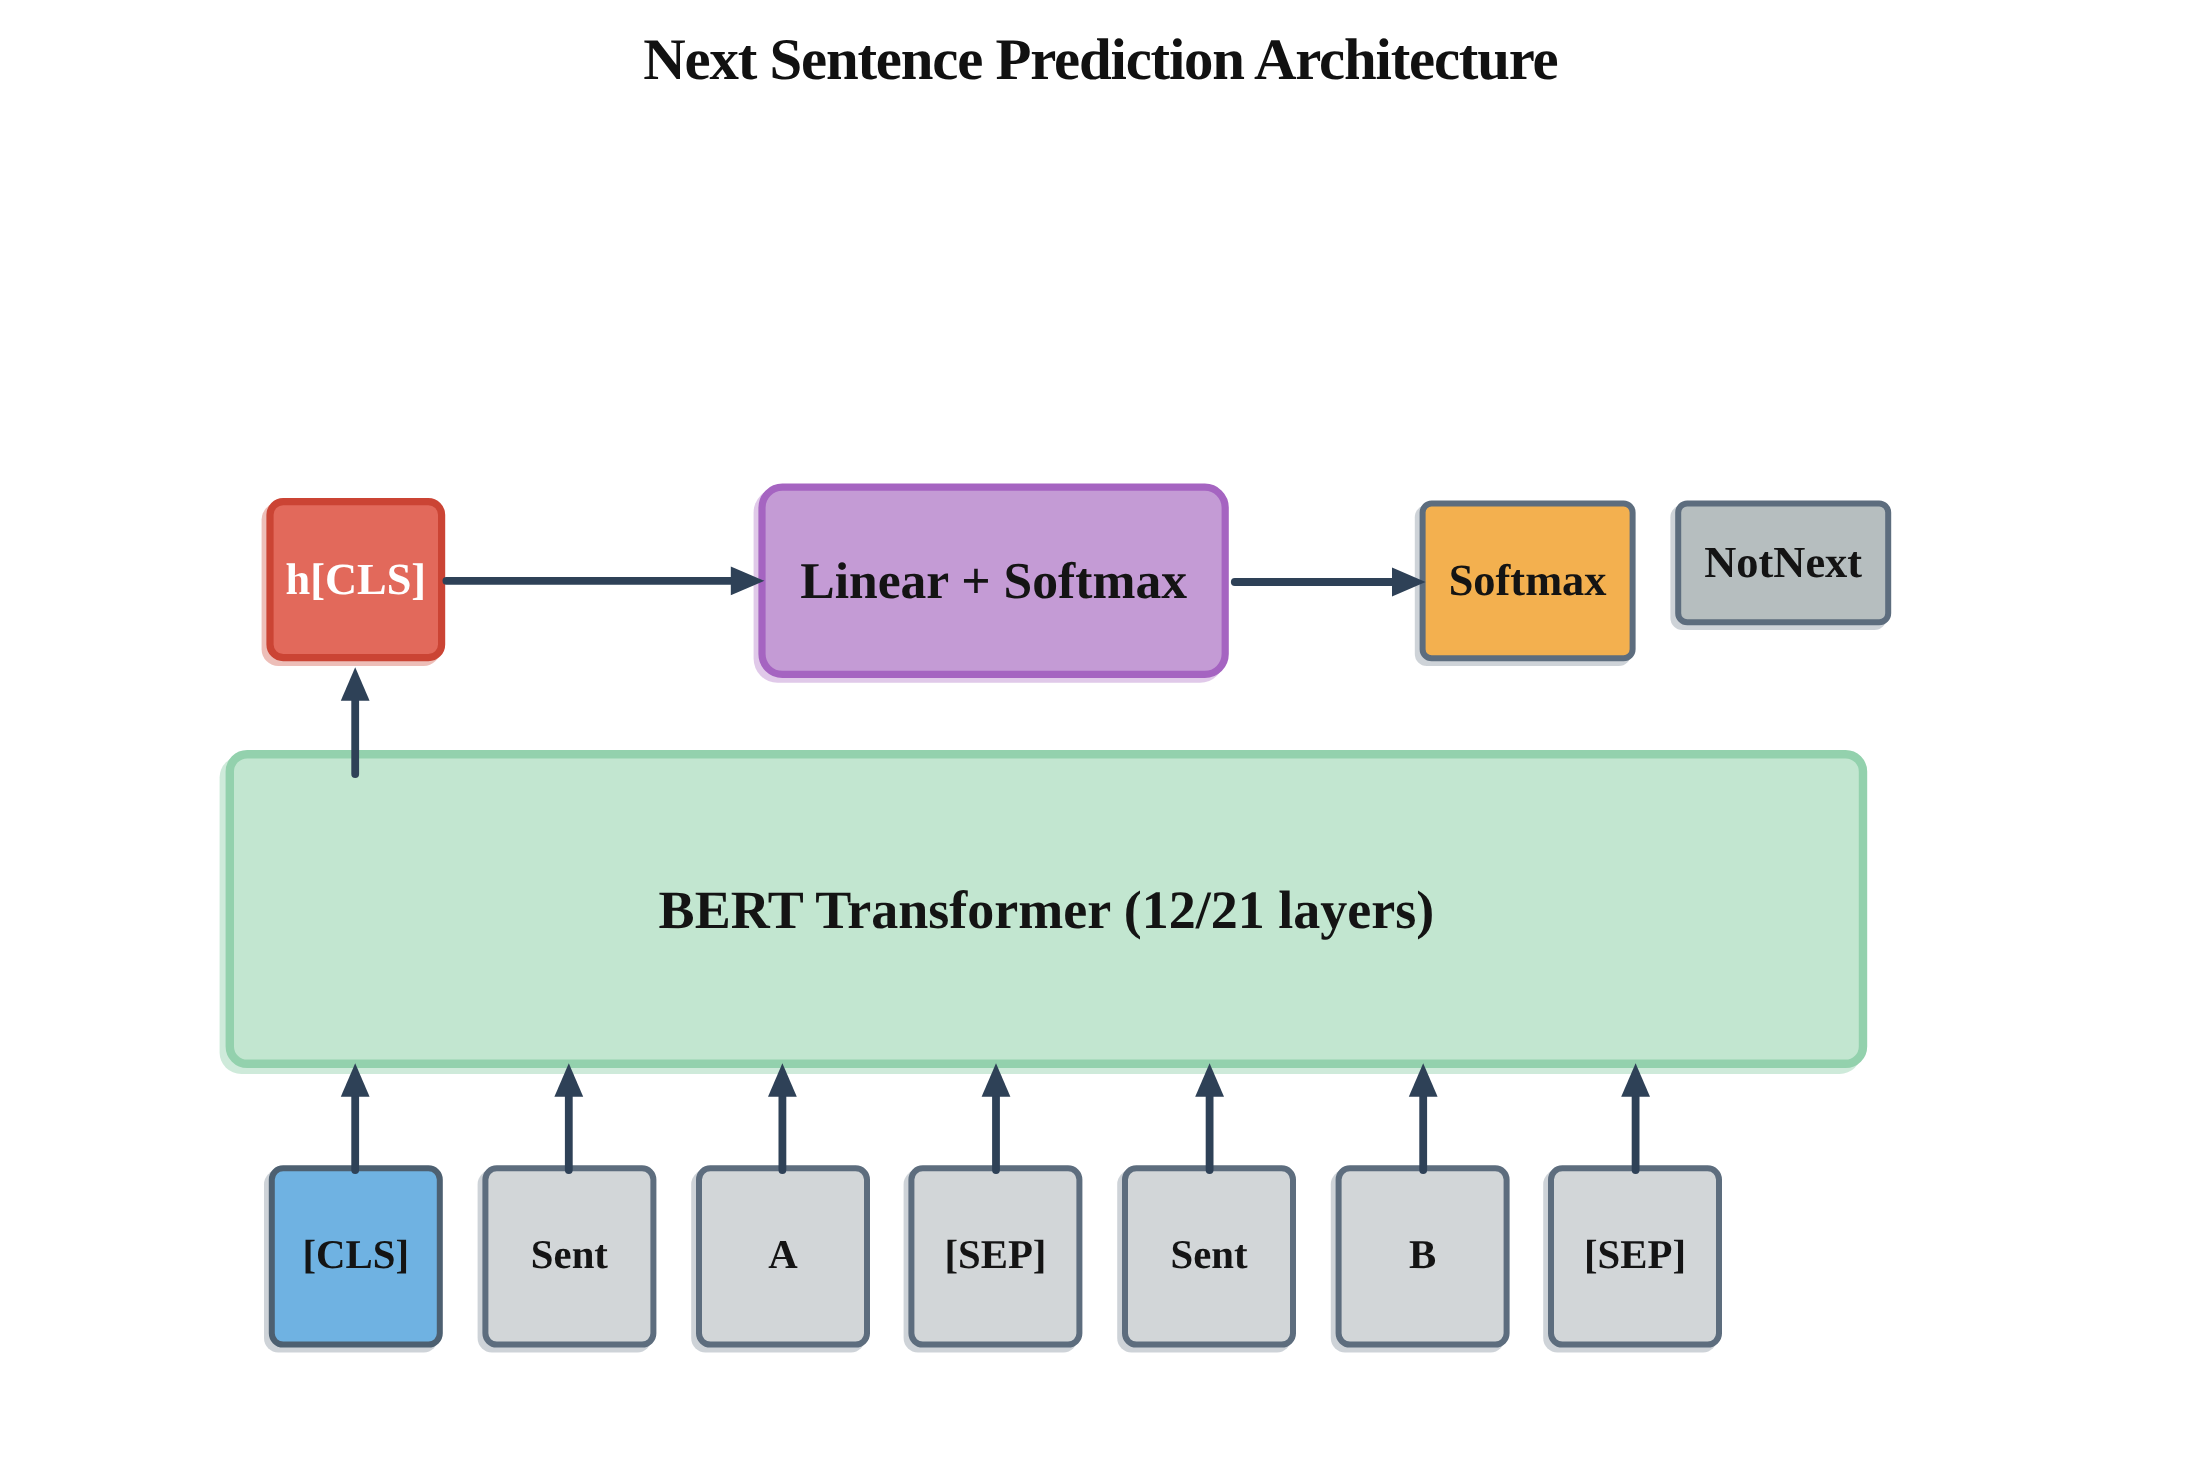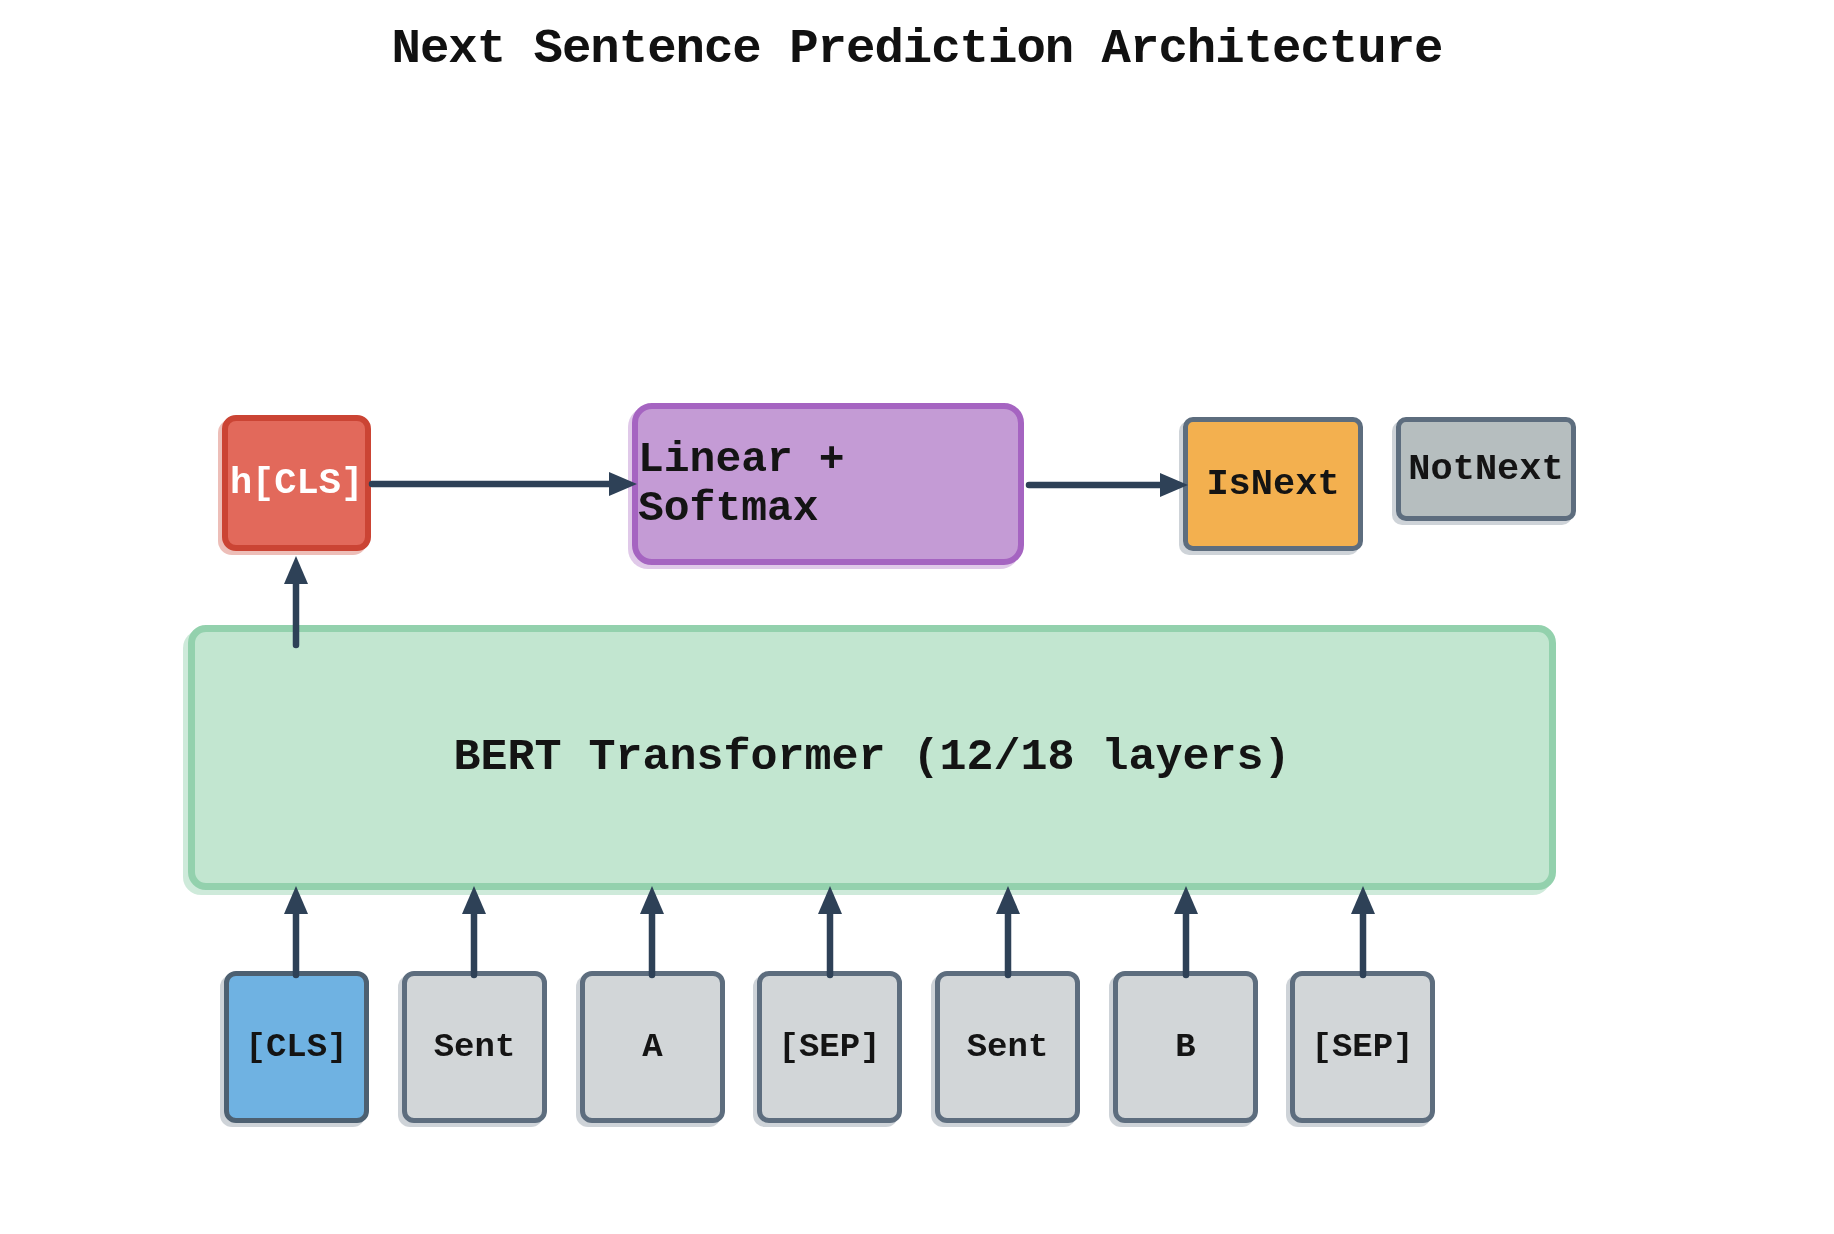--- a/index.html
+++ b/index.html
@@ -5,21 +5,21 @@
   html, body {
     margin: 0;
     padding: 0;
     background: #ffffff;
   }
   .canvas {
     position: relative;
     width: 1834px;
     height: 1234px;
     background: var(--background, #ffffff);
-    font-family: Liberation Mono, monospace;
+    font-family: Liberation Serif, serif;
     overflow: hidden;
   }
   .title {
     position: absolute;
     left: 0;
     top: 18px;
     width: 1834px;
     height: 62px;
     display: flex;
     align-items: center;
@@ -128,24 +128,24 @@
 </style>
 </head>
 <body>
 
 <div class="canvas">
 
   <div class="title">Next Sentence Prediction Architecture</div>
 
   <div class="box box--hcls">h[CLS]</div>
   <div class="box box--linear">Linear + Softmax</div>
-  <div class="box box--isnext">IsNext</div>
+  <div class="box box--isnext">Softmax</div>
   <div class="box box--notnext">NotNext</div>
 
-  <div class="box box--bert">BERT Transformer (12/18 layers)</div>
+  <div class="box box--bert">BERT Transformer (12/21 layers)</div>
 
   <div class="token token--cls t1">[CLS]</div>
   <div class="token t2">Sent</div>
   <div class="token t3">A</div>
   <div class="token t4">[SEP]</div>
   <div class="token t5">Sent</div>
   <div class="token t6">B</div>
   <div class="token t7">[SEP]</div>
 
   <svg class="arrows" viewBox="0 0 1834 1234">

